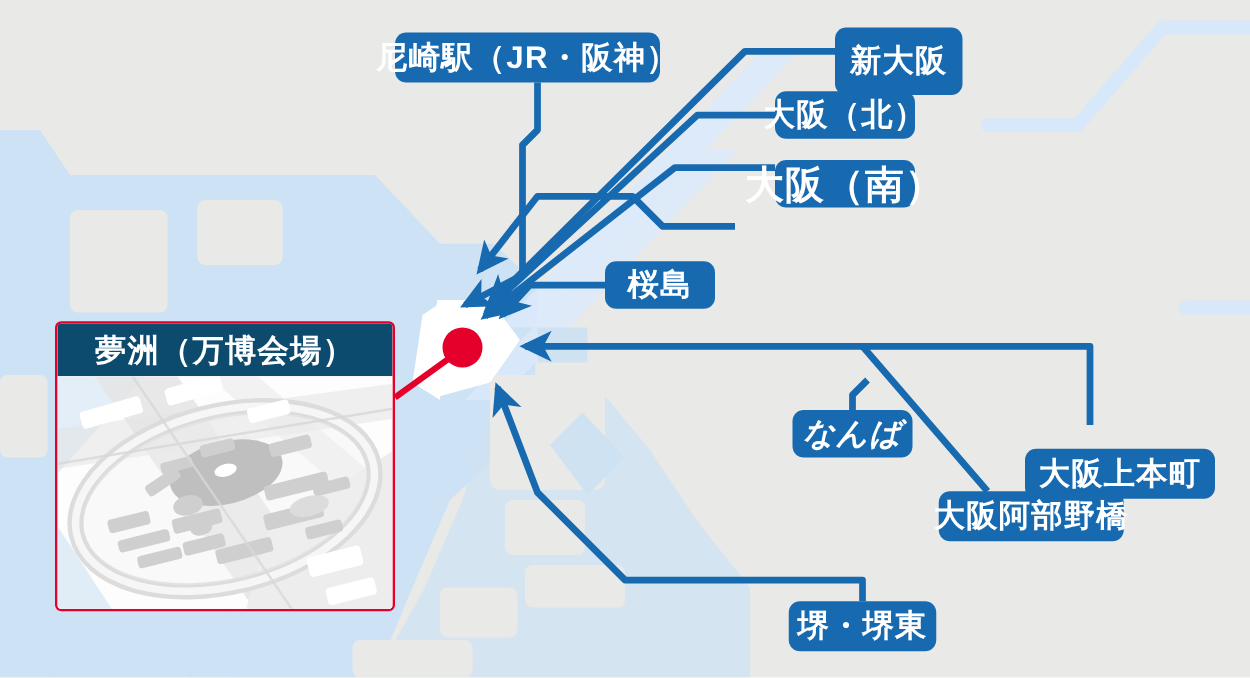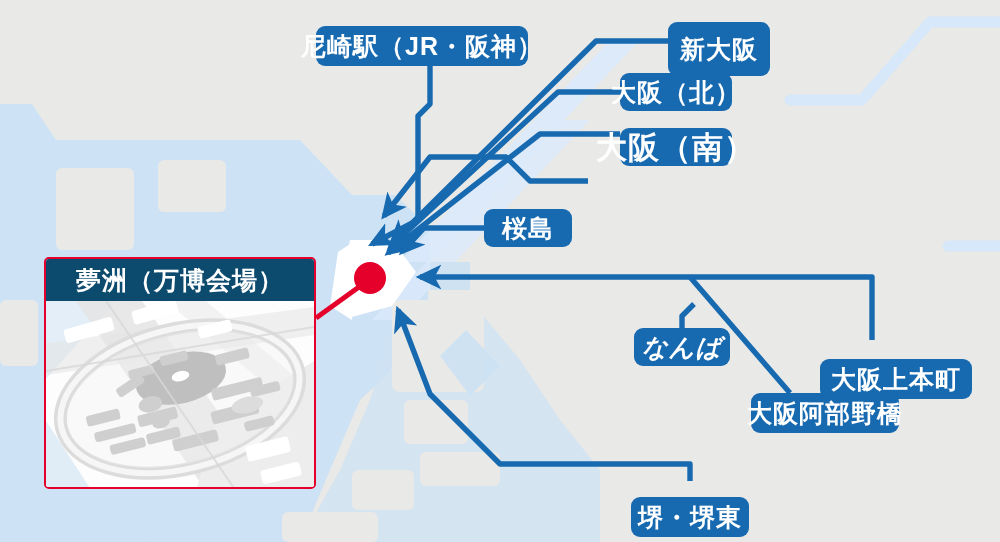--- a/index.html
+++ b/index.html
@@ -147,21 +147,21 @@
   </div>
 
   <div class="lbl" style="left:820px;top:340px;width:152px;height:40px;font-size:25px;margin-top:19px;">
     <span>大阪上本町</span>
   </div>
 
   <div class="lbl" style="left:751px;top:393px;width:148px;height:40px;font-size:25px;">
     <span>大阪阿部野橋</span>
   </div>
 
-  <div class="lbl" style="left:631px;top:481px;width:118px;height:40px;font-size:25px;margin-top:16px;">
+  <div class="lbl" style="left:631px;top:481px;width:118px;height:40px;font-size:25px;">
     <span>堺・堺東</span>
   </div>
 
   <div class="inset">
     <div class="inset-head">
       <span>夢洲（万博会場）</span>
     </div>
     <div class="inset-body">
       <svg viewBox="0 0 268 190">
         <rect x="0" y="0" width="268" height="190" fill="#fdfdfd"></rect>

